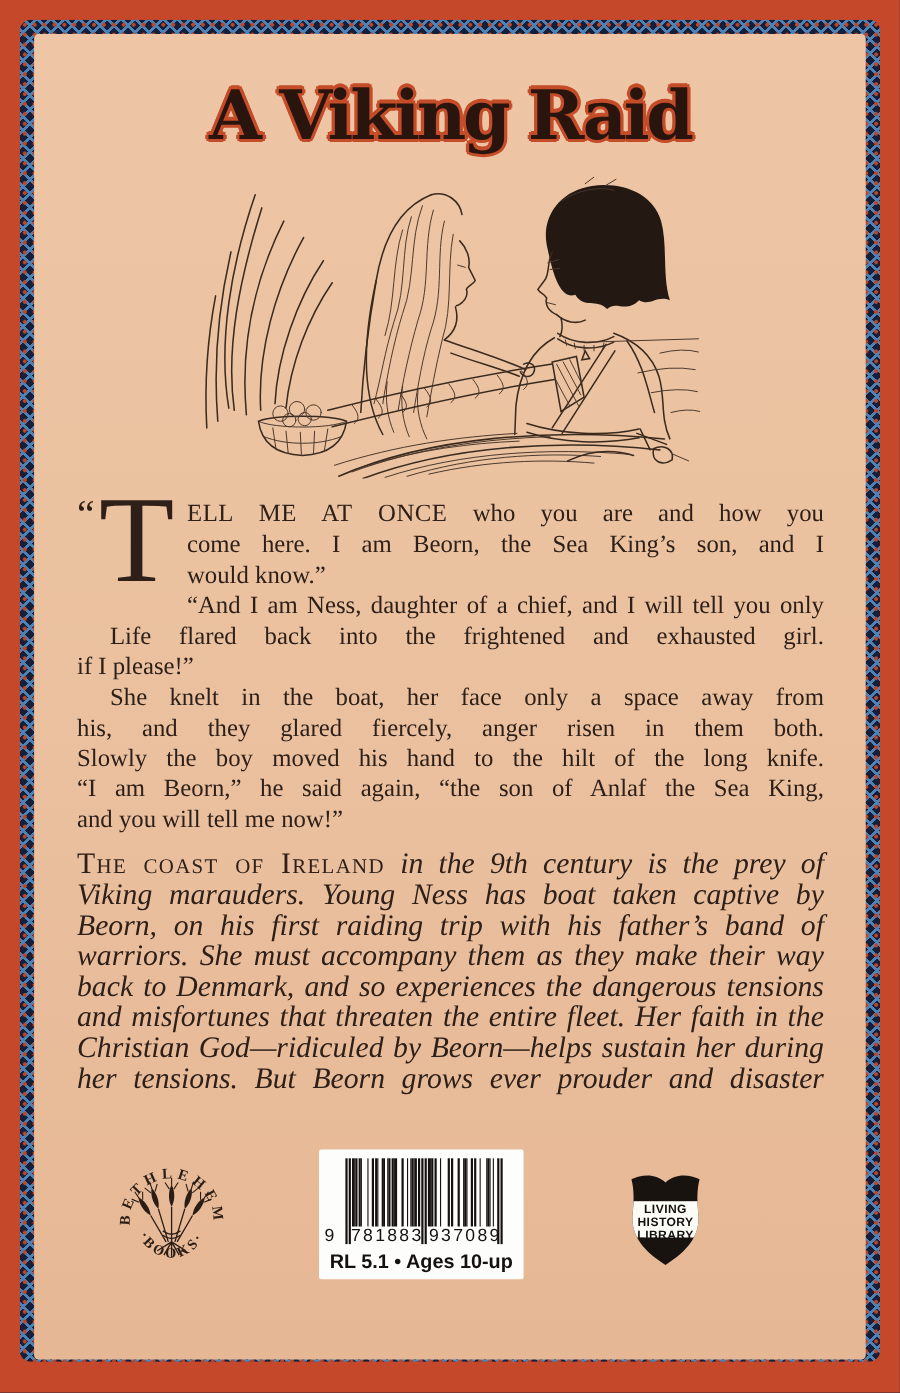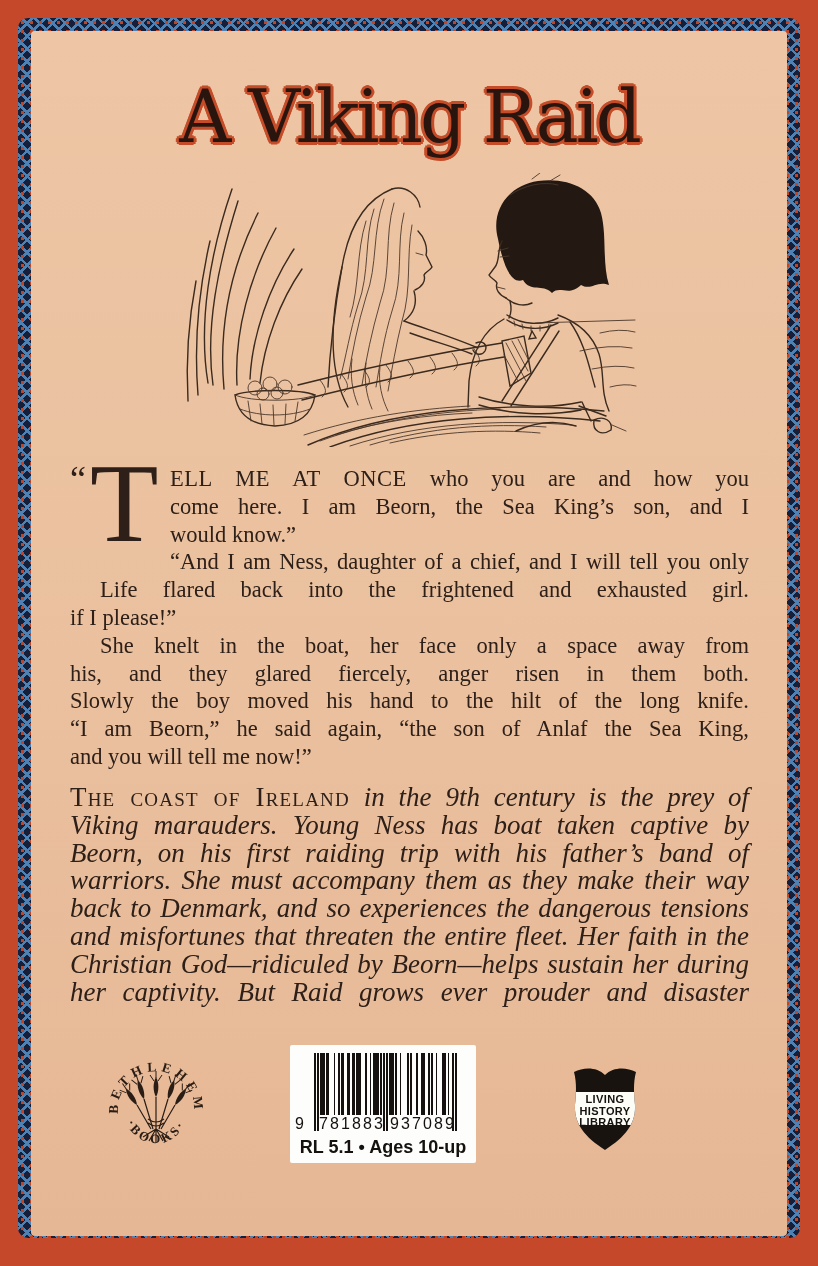--- a/index.html
+++ b/index.html
@@ -20,25 +20,25 @@
       repeating-linear-gradient(135deg, #4e82b4 0 2.6px, rgba(0,0,0,0) 2.6px 9px);
     background-size:9px 9px, auto, auto;
   }
   .inner{
     position:absolute;left:31px;top:31px;right:31px;bottom:30px;
     background:linear-gradient(180deg,#eec6a5 0%, #eac09e 55%, #e6b795 100%);
     border-radius:4px;
   }
   
   .title{
-    margin:38px 0 0 0;
+    margin:26px 0 0 0;
     text-align:center;
     font-family:"DejaVu Serif", serif;
-    font-weight:normal;
-    font-size:72px;line-height:96px;
+    font-weight:bold;
+    font-size:62px;line-height:96px;
     letter-spacing:-3px;
     color:#2a150e;
     text-shadow:
       -3px 0 0 #c54c28, 3px 0 0 #c54c28, 0 -3px 0 #c54c28, 0 3px 0 #c54c28,
       -2px -2px 0 #c54c28, 2px -2px 0 #c54c28, -2px 2px 0 #c54c28, 2px 2px 0 #c54c28;
   }
   
   .illus{display:block;margin:8px auto 0 auto;}
   .ink{stroke:#3b2a1e;fill:none;stroke-width:1.4;stroke-linecap:round;}
   .ink-thin{stroke:#4a372a;fill:none;stroke-width:0.9;stroke-linecap:round;}
@@ -223,21 +223,21 @@
 
   <div class="synopsis">
       <div class="para italic">
         <div class="line j"><span class="seg-sc">The coast of Ireland</span><span> in the 9th century is the prey of</span></div>
         <div class="line j">Viking marauders. Young Ness has boat taken captive by</div>
         <div class="line j">Beorn, on his first raiding trip with his father’s band of</div>
         <div class="line j">warriors. She must accompany them as they make their way</div>
         <div class="line j">back to Denmark, and so experiences the dangerous tensions</div>
         <div class="line j">and misfortunes that threaten the entire fleet. Her faith in the</div>
         <div class="line j">Christian God—ridiculed by Beorn—helps sustain her during</div>
-        <div class="line j">her captivity. But Raid grows ever prouder and disaster</div>
+        <div class="line j">her tensions. But Beorn grows ever prouder and disaster</div>
       </div>
     </div>
 
   <svg class="pub-logo" width="98" height="98" viewBox="0 0 98 98" aria-hidden="true">
     <defs>
       <path id="arcTop" d="M12,61 A38,38 0 1 1 86,61"></path>
       <path id="arcBot" d="M19,63 A31,31 0 0 0 79,63"></path>
       <g id="wheatHead">
         <path d="M0,0 C-3.2,-6 -3.2,-14 0,-20 C3.2,-14 3.2,-6 0,0 Z" fill="#2a1d15"></path>
         <path d="M-2,-16 L-6,-22 M0,-19 L0,-26 M2,-16 L6,-22" stroke="#2a1d15" stroke-width="1" fill="none"></path>

